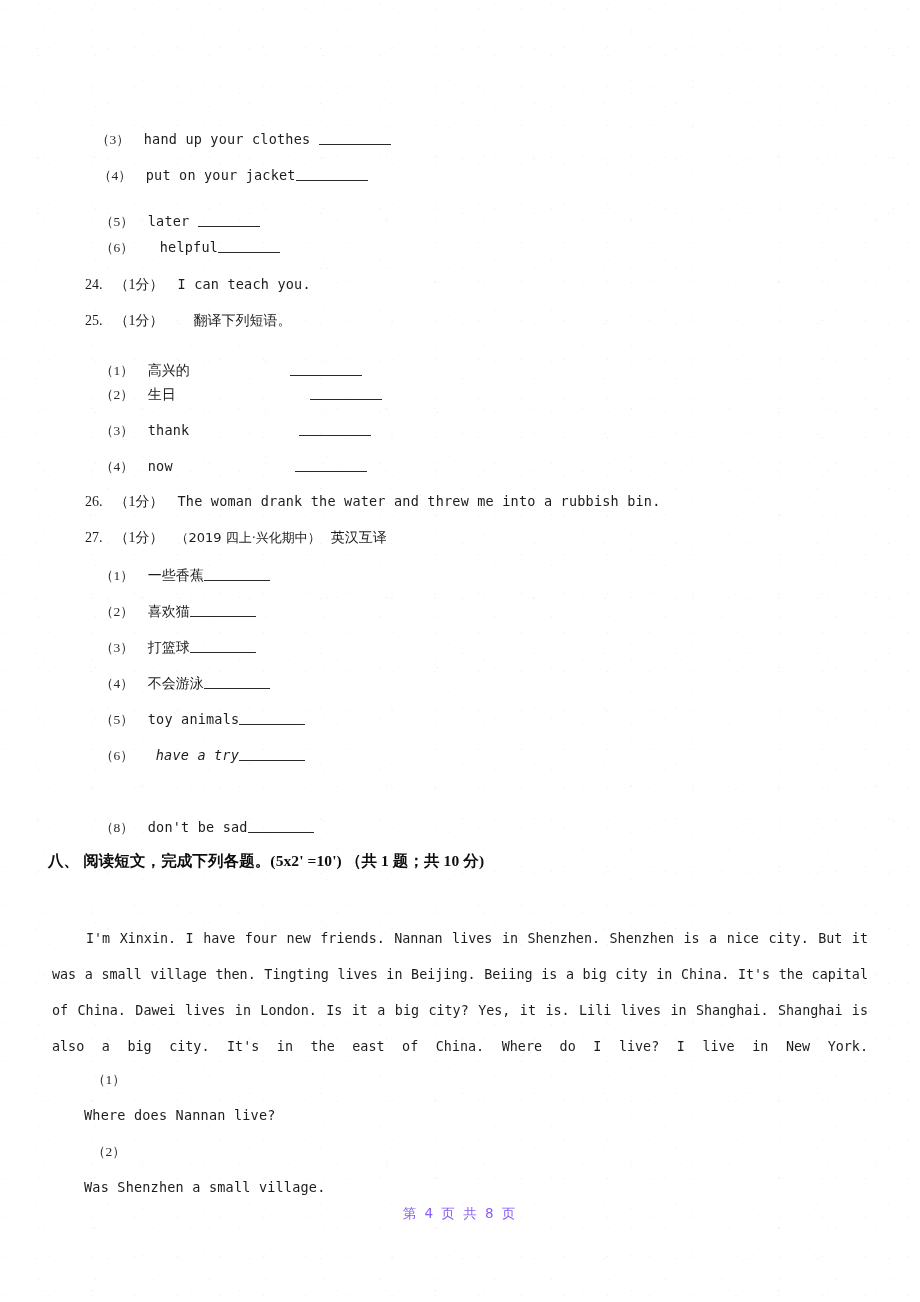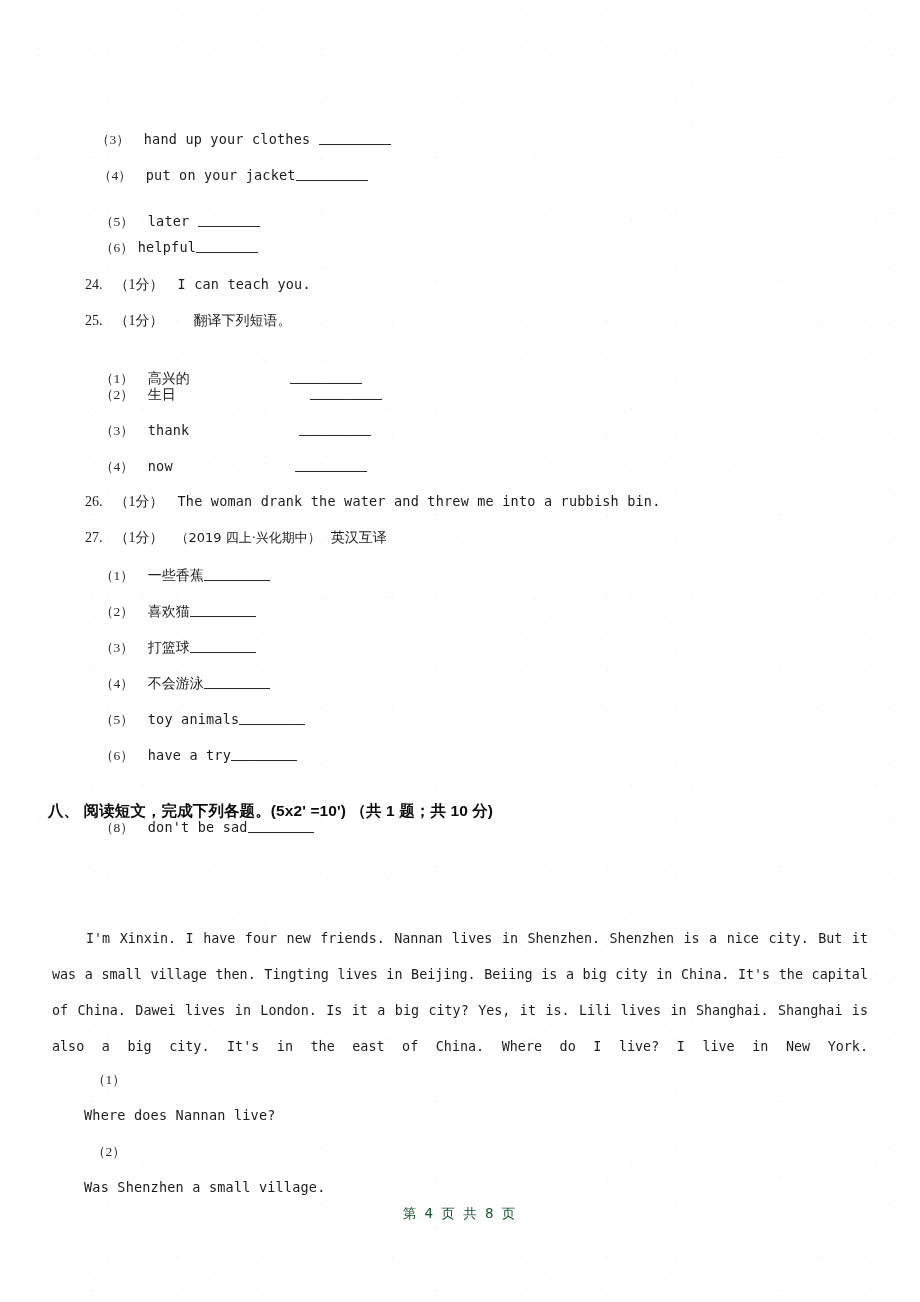--- a/index.html
+++ b/index.html
@@ -59,22 +59,22 @@
     border-bottom: 1.3px solid #2b2b2b;
     vertical-align: baseline;
     height: 0.95em;
     margin-bottom: -1px;
   }
 
   
   .section-head {
     position: absolute;
     left: 48px;
-    top: 801px;
-    font-family: Liberation Sans, sans-serif;
+    top: 851px;
+    font-family: Liberation Serif, serif;
     font-weight: bold;
     font-size: 15.5px;
     color: #0d0d0d;
     white-space: nowrap;
     letter-spacing: 0.1px;
   }
 
   
   .passage {
     position: absolute;
@@ -97,21 +97,21 @@
 
   
   .footer {
     position: absolute;
     left: 0;
     top: 1205px;
     width: 920px;
     text-align: center;
     font-family: "DejaVu Sans", "Liberation Sans", sans-serif;
     font-size: 13.5px;
-    color: #14532d;
+    color: #8b5cf6;
     letter-spacing: 2px;
   }
 
   
   .speckle {
     position: absolute;
     left: 0; top: 0;
     width: 920px; height: 1302px;
     pointer-events: none;
     opacity: 0.05;
@@ -140,36 +140,36 @@
     <span class="en" style="margin-left:10px;">put on your jacket</span><span class="blank" style="width:72px;"></span>
   </div>
 
   <div class="row" style="left:100px; top:211px;">
     <span class="marker">（5）</span>
     <span class="en" style="margin-left:10px;">later </span><span class="blank" style="width:62px;"></span>
   </div>
 
   <div class="row" style="left:100px; top:237px;">
     <span class="marker">（6）</span>
-    <span class="en" style="margin-left:0;">helpful</span><span class="blank" style="width:62px;"></span>
+    <span class="en" style="margin-left:22px;">helpful</span><span class="blank" style="width:62px;"></span>
   </div>
 
   <div class="row" style="left:85px; top:275px;">
     <span class="num">24.</span>
     <span class="num" style="margin-left:8px;">（1分）</span>
     <span class="en" style="margin-left:10px;">I can teach you.</span>
   </div>
 
   <div class="row" style="left:85px; top:311px;">
     <span class="num">25.</span>
     <span class="num" style="margin-left:8px;">（1分）</span>
     <span class="cn" style="margin-left:26px;">翻译下列短语。</span>
   </div>
 
-  <div class="row" style="left:100px; top:368px;text-align:center;">
+  <div class="row" style="left:100px; top:360px;text-align:center;">
     <span class="marker">（1）</span>
     <span class="cn" style="margin-left:10px;">高兴的</span>
     <span style="display:inline-block;width:96px;"></span><span class="blank" style="width:72px;"></span>
   </div>
 
   <div class="row" style="left:100px; top:384px;">
     <span class="marker">（2）</span>
     <span class="cn" style="margin-left:10px;">生日</span>
     <span style="display:inline-block;width:130px;"></span><span class="blank" style="width:72px;"></span>
   </div>
@@ -219,21 +219,21 @@
     <span class="cn" style="margin-left:10px;">不会游泳</span><span class="blank" style="width:66px;"></span>
   </div>
 
   <div class="row" style="left:100px; top:709px;">
     <span class="marker">（5）</span>
     <span class="en" style="margin-left:10px;">toy animals</span><span class="blank" style="width:66px;"></span>
   </div>
 
   <div class="row" style="left:100px; top:745px;">
     <span class="marker">（6）</span>
-    <span class="en" style="margin-left:10px;">have a try</span><span class="blank" style="width:66px;"></span>
+    <span class="en" style="margin-left:18px;font-style:italic;">have a try</span><span class="blank" style="width:66px;"></span>
   </div>
 
 
   <div class="row" style="left:100px; top:817px;">
     <span class="marker">（8）</span>
     <span class="en" style="margin-left:10px;">don't be sad</span><span class="blank" style="width:66px;"></span>
   </div>
 
   <div class="section-head">八、 阅读短文，完成下列各题。(5x2' =10')  （共 1 题；共 10 分)</div>
 

